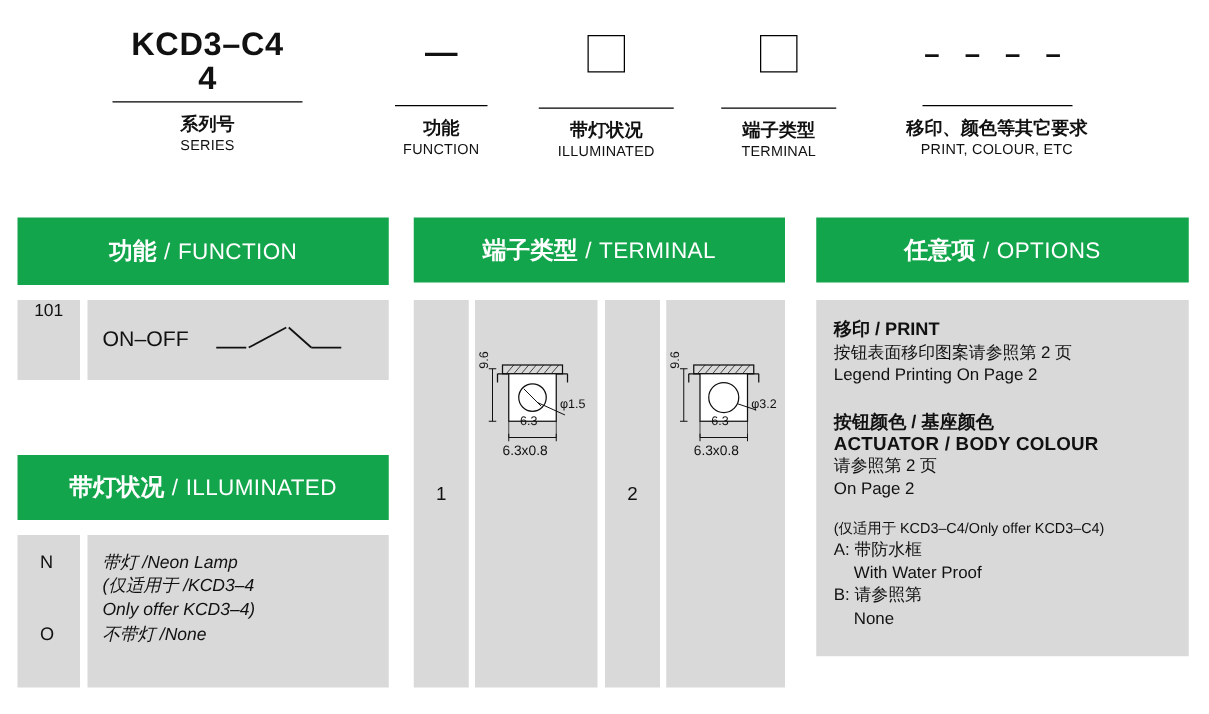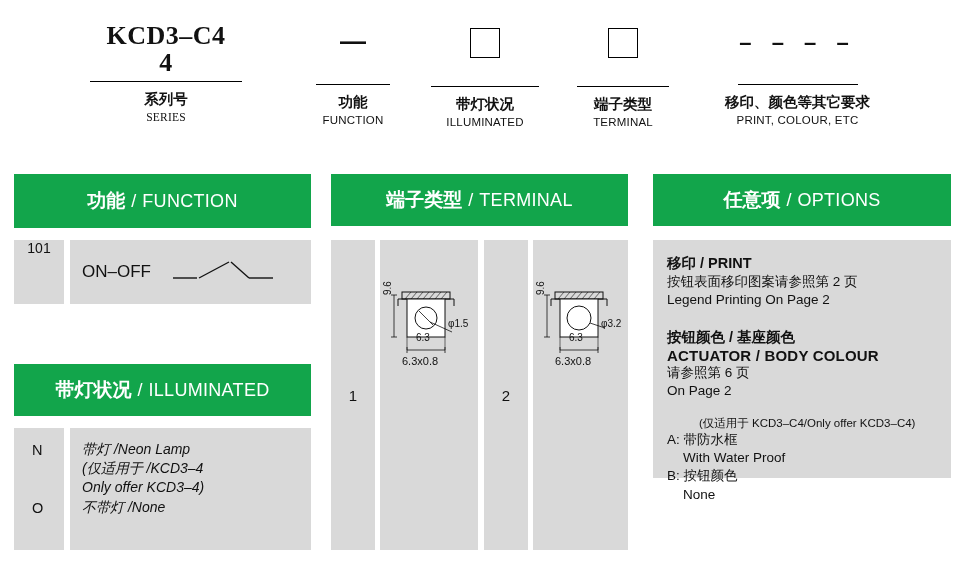--- a/index.html
+++ b/index.html
@@ -139,35 +139,34 @@
     font-size: 14.5px;
     font-weight: bold;
   }
   .opt-line {
     font-size: 13.5px;
     line-height: 1.35;
   }
   .opt-small {
     font-size: 11.5px;
     line-height: 1.3;
-    margin-left: 32px;
   }
   .opt-big-en {
     font-size: 15px;
     font-weight: bold;
     letter-spacing: 0.2px;
   }
   .indent { padding-left: 16px; }
 </style>
 </head>
 <body>
 
 <div class="header">
 
-  <div class="hdr-col" style="left:76px; top:22px; width:180px;font-family:Liberation Serif, serif;">
+  <div class="hdr-col" style="left:76px; top:22px; width:180px;">
     <div class="hdr-code">KCD3–C4
 4</div>
     <div class="hdr-rule" style="width:152px;"></div>
     <div class="hdr-cn">系列号</div>
     <div class="hdr-en">SERIES</div>
   </div>
 
   <div class="hdr-col" style="left:283px; top:28px; width:140px;">
     <div class="dash-long">—</div>
     <div style="height:26px;"></div>
@@ -325,35 +324,35 @@
   <span style="position:absolute; left:36px; top:92px; font-size:10px;">6.3</span>
   <span style="position:absolute; left:22px; top:115px; font-size:11px;">6.3x0.8</span>
 </div>
 
 <div class="panel-title" style="left:653px; top:174px; width:298px; height:52px;">
   <span class="cn">任意项</span>
   <span class="sep">/</span>
   <span class="en">OPTIONS</span>
 </div>
 
-<div class="panel-body" style="left:653px; top:240px; width:298px; height:238px;">
+<div class="panel-body" style="left:653px; top:240px; width:298px; height:285px;">
 
   <div class="opt-block" style="left:14px; top:14px; width:275px;">
     <div class="opt-h-cn">移印 / PRINT</div>
     <div class="opt-line">按钮表面移印图案请参照第 2 页</div>
     <div class="opt-line">Legend Printing On Page 2</div>
   </div>
 
   <div class="opt-block" style="left:14px; top:88px; width:275px;">
     <div class="opt-h-cn">按钮颜色 / 基座颜色</div>
     <div class="opt-big-en">ACTUATOR / BODY COLOUR</div>
-    <div class="opt-line">请参照第 6 页</div>
+    <div class="opt-line">请参照第 2 页</div>
     <div class="opt-line">On Page 2</div>
   </div>
 
   <div class="opt-block" style="left:14px; top:176px; width:280px;">
     <div class="opt-small">(仅适用于 KCD3–C4/Only offer KCD3–C4)</div>
     <div class="opt-line">A: 带防水框</div>
     <div class="opt-line indent">With Water Proof</div>
-    <div class="opt-line">B: 按钮颜色</div>
+    <div class="opt-line">B: 请参照第</div>
     <div class="opt-line indent">None</div>
   </div>
 </div>
 
 </body></html>

